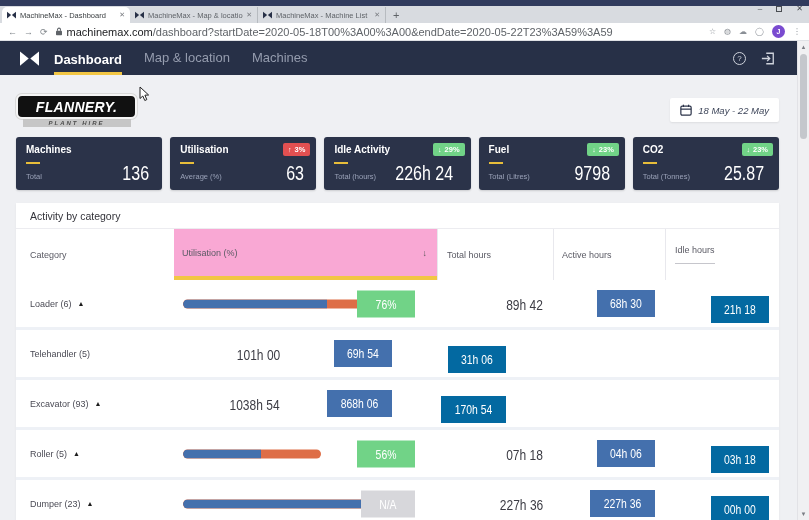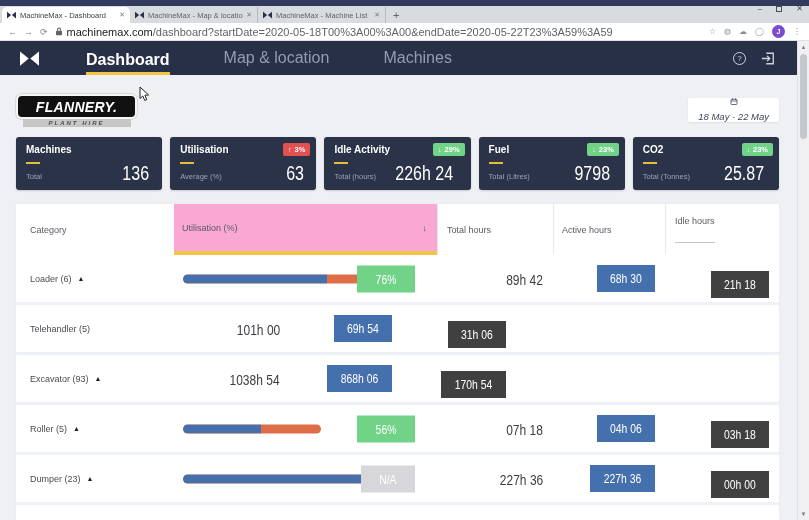--- a/index.html
+++ b/index.html
@@ -23,32 +23,32 @@
   .url-box { display:flex; align-items:center; gap:4px; flex:1; overflow:hidden; }
   .url { font-size:11px; white-space:nowrap; overflow:hidden; }
   .url .dom { color:#202124; } .url .path { color:#5f6368; }
   .tb-right { display:flex; align-items:center; gap:8px; }
   .ext { font-size:8px; color:#8a8f96; }
   .avatar { width:13px; height:13px; border-radius:50%; background:#7a4bd0; color:#fff; font-size:7px; font-weight:bold; display:flex; align-items:center; justify-content:center; }
 
   
   .navbar { height:34px; background:#273047; display:flex; align-items:center; padding-left:20px; }
   .mm-logo { width:19px; height:15px; margin-right:15px; }
-  .nav-item { font-size:16px; color:#959cae; height:34px; line-height:34px; margin-right:22px;margin-left:32px; }
+  .nav-item { font-size:13px; color:#959cae; height:34px; line-height:34px; margin-right:22px; }
   .nav-item.active { color:#fff; font-weight:bold; border-bottom:3px solid #f2c644; line-height:37px; }
   .nav-right { margin-left:auto; display:flex; align-items:center; gap:15px; margin-right:34px; }
   .help-circle { width:13px; height:13px; border:1px solid #cfd3dc; border-radius:50%; color:#cfd3dc; font-size:8px; display:flex; align-items:center; justify-content:center; }
 
   
   .content { height:445px; padding:0 30px 0 16px; position:relative; }
   .page-head { position:relative; height:62px;font-style:italic; }
   .flannery { position:absolute; left:0; top:19px; width:121px; }
   .flan-box { background:#111; border:2px solid #f5f5f5; border-radius:6px; height:25px; display:flex; align-items:center; justify-content:center; color:#fff; font-weight:bold; font-size:14px; letter-spacing:.3px; box-shadow:0 0 0 1px #d9d9d9; }
   .flan-sub { margin:0 auto; width:108px; height:8px; background:#c6c6c6; color:#4c4c4c; font-size:6px; font-weight:bold; letter-spacing:2px; text-align:center; line-height:8px; }
-  .date-chip { position:absolute; right:0; top:23px; height:24px; background:#fff; border-radius:2px; display:flex; align-items:center; gap:6px; padding:0 10px; font-size:9.5px; color:#3c4458; box-shadow:0 1px 2px rgba(0,0,0,.08);flex-direction:column; }
+  .date-chip { position:absolute; right:0; top:23px; height:24px; background:#fff; border-radius:2px; display:flex; align-items:center; gap:6px; padding:0 10px; font-size:9.5px; color:#3c4458; box-shadow:0 1px 2px rgba(0,0,0,.08); }
 
   .kpi-row { display:flex; gap:8px; height:53px; }
   .kpi { position:relative; flex:1; background:#2b3349; border-radius:3px; box-shadow:0 1px 2px rgba(0,0,0,.15); }
   .kpi-title { position:absolute; left:10px; top:7px; color:#fff; font-size:10px; font-weight:bold; }
   .kpi-dash { position:absolute; left:10px; top:25px; width:14px; height:2px; background:#e7bd3a; }
   .kpi-label { position:absolute; left:10px; bottom:9px; color:#9aa2b8; font-size:7.5px; }
   .kpi-value { position:absolute; right:10px; bottom:5px; color:#fff; font-size:20px; display:inline-block; transform:scaleX(.82); transform-origin:100% 50%; white-space:nowrap; }
   .kpi-badge { position:absolute; right:6px; top:6px; border-radius:2px; color:#fff; font-size:7.5px; font-weight:bold; padding:2px 5px; display:flex; gap:3px; align-items:center; }
   .kpi-badge.red { background:#e25051; } .kpi-badge.green { background:#71d387; }
   .kpi-badge .arr { font-size:7px; }
@@ -57,35 +57,35 @@
   .panel { margin-top:13px; background:#fff; height:340px; box-shadow:0 1px 2px rgba(0,0,0,.06); }
   .panel-title { height:25px; line-height:27px; padding-left:14px; font-size:10.5px; color:#33333a; }
   .t-head { display:flex; height:52px; border-top:1px solid #ececf0; font-size:9px; color:#5a5a64; }
   .th { display:flex; align-items:center; }
   .th-cat { width:158px; padding-left:14px; }
   .th-util { width:263px; padding-left:8px; background:#f9a8d4; border-bottom:4px solid #f2c644; position:relative; }
   .th-util .sort { position:absolute; right:10px; font-size:9px; color:#555; }
   .th-total { width:116px; padding-left:9px; border-left:1px solid #e8e8ed; }
   .th-active { width:112px; padding-left:8px; border-left:1px solid #e8e8ed; }
   .th-idle { width:114px; padding-left:9px; border-left:1px solid #e8e8ed; }
-  .th-idle span { border-bottom:1px solid #c6c6cc; padding-bottom:16px; }
+  .th-idle span { border-bottom:1px solid #c6c6cc; padding-bottom:8px; }
 
   .t-row { display:flex; height:50px; border-bottom:3px solid #eef1f6; background:#fff; }
   .td-cat { width:158px; padding-left:14px; display:flex; align-items:center; font-size:9px; color:#4b4b55; }
   .warn { font-size:7px; color:#1c1c1c; margin-left:6px; }
   .td-util { width:263px; position:relative; }
   .bar { position:absolute; left:9px; top:50%; transform:translateY(-50%); height:9px; border-radius:5px; background:#de6e47; overflow:hidden; }
   .bar-blue { height:100%; background:#4470ad; border-radius:5px 0 0 5px; }
   .util-badge { position:absolute; right:22px; top:50%; transform:translateY(-50%); background:#71d387; color:#fff; height:27px; line-height:27px; padding:0 16px; font-size:13px; }
   .util-badge.na { background:#d7d7db; }
   .td-total { width:116px; text-align:right; line-height:50px; padding-right:10px; font-size:15px; color:#3c3c44; }
   .td-active,.td-idle { display:flex; align-items:center; justify-content:flex-end; padding-right:10px; }
   .td-active { width:112px; } .td-idle { width:114px; }
   .hr-badge { height:27px; line-height:27px; padding:0 9px; color:#fff; font-size:13px; }
-  .hr-badge.blue { background:#4470ad; } .hr-badge.orange { background:#404040;margin-top:12px; }
+  .hr-badge.blue { background:#4470ad; } .hr-badge.orange { background:#0369a1;margin-top:12px; }
   .cond { display:inline-block; transform:scaleX(.8); transform-origin:50% 50%; white-space:nowrap; }
   .td-total .cond { transform-origin:100% 50%; }
 
   
   .scrollbar { position:absolute; right:0; top:41px; width:12px; height:479px; background:#f0f0f2; border-left:1px solid #e2e2e6; }
   .sb-arrow { height:12px; text-align:center; font-size:6px; color:#7a7d84; line-height:12px; }
   .sb-thumb { position:absolute; left:2px; right:2px; top:13px; height:85px; background:#c4c7cc; border-radius:4px; }
   .sb-down { position:absolute; bottom:0; width:100%; }
   .cursor { position:absolute; left:139px; top:86px; }
 </style>
@@ -227,20 +227,21 @@
             <span class="arr">↓</span>
             <span>23%</span>
           </div>
         <div class="kpi-dash"></div>
         <div class="kpi-label">Total (Tonnes)</div>
         <div class="kpi-value cond">25.87</div>
       </div>
     </div>
 
     <div class="panel">
+      <div class="panel-title">Activity by category</div>
       <div class="t-head">
         <div class="th th-cat">Category</div>
         <div class="th th-util">
           <span>Utilisation (%)</span>
           <span class="sort">↓</span>
         </div>
         <div class="th th-total">Total hours</div>
         <div class="th th-active">Active hours</div>
         <div class="th th-idle">
             <span>Idle hours</span>

